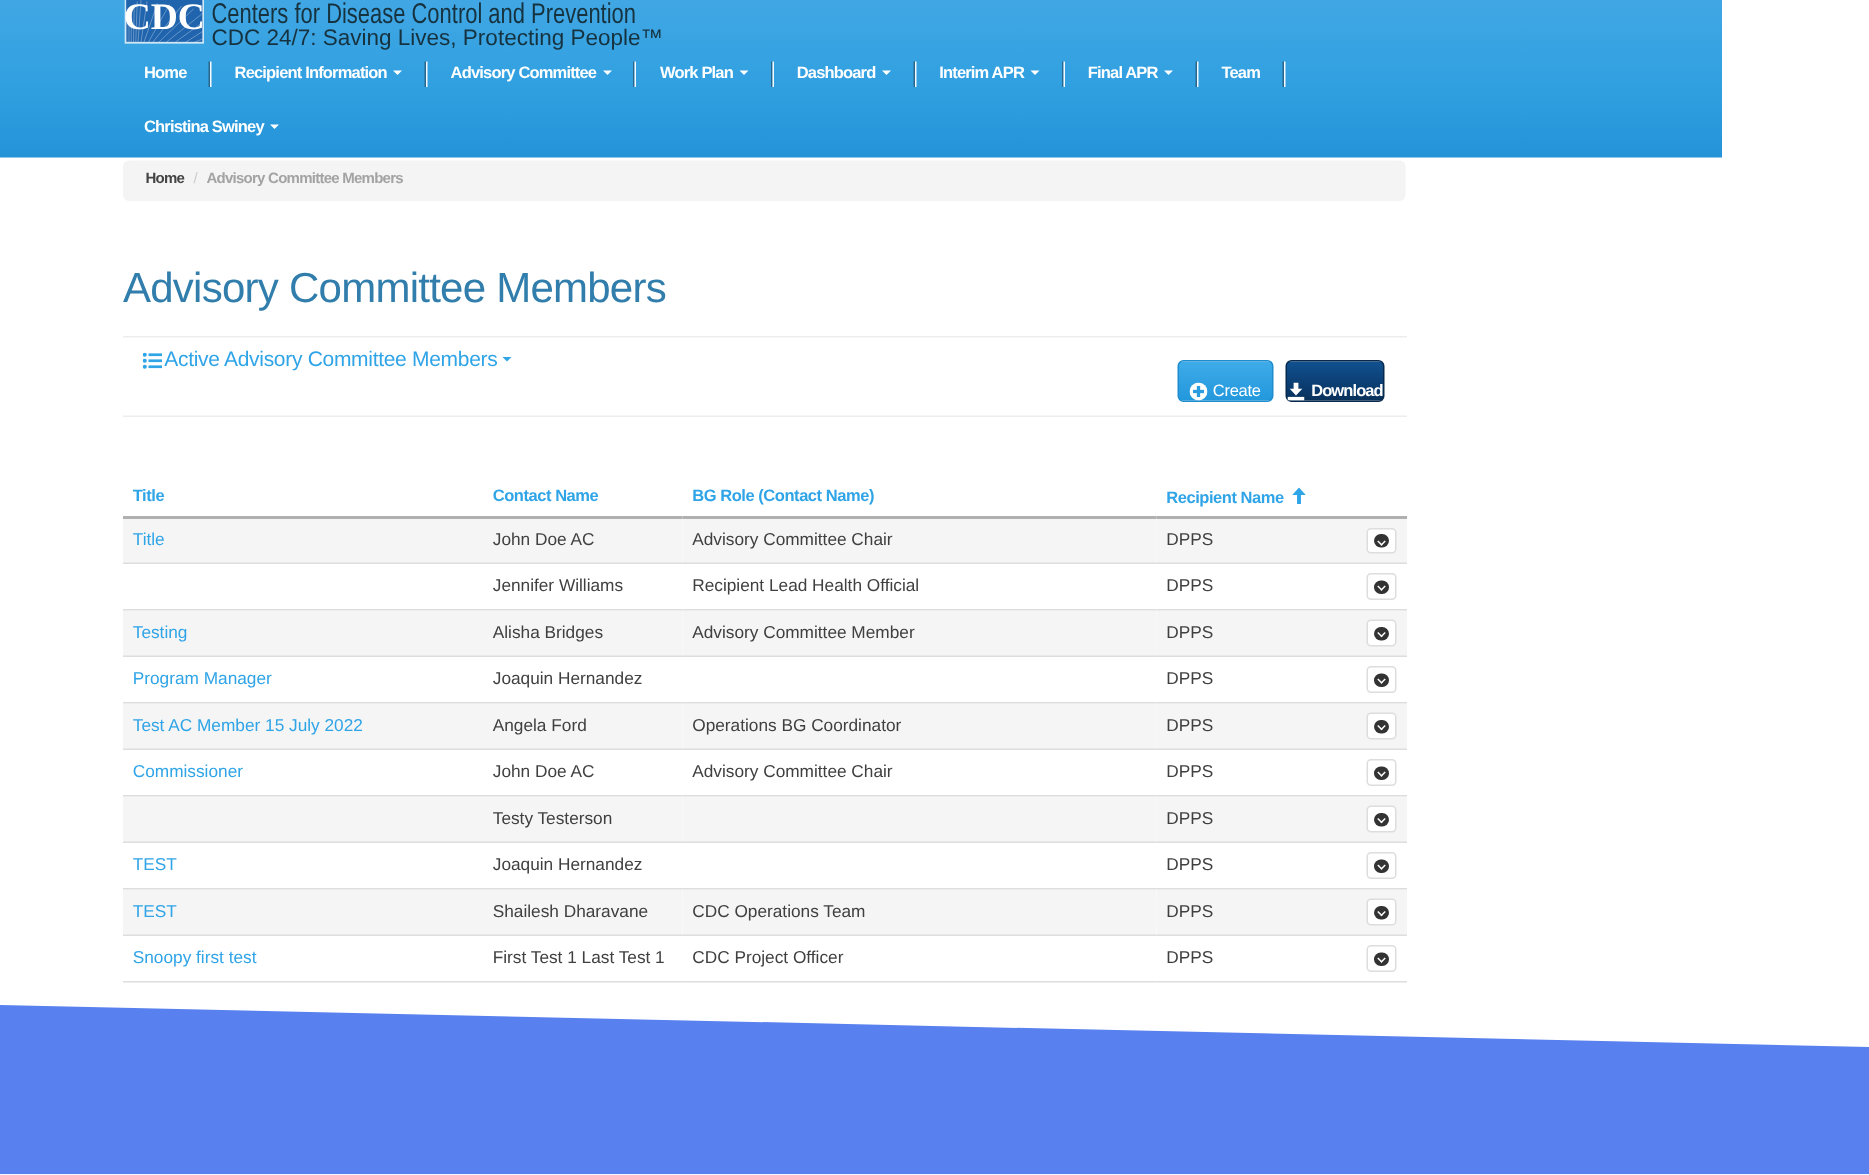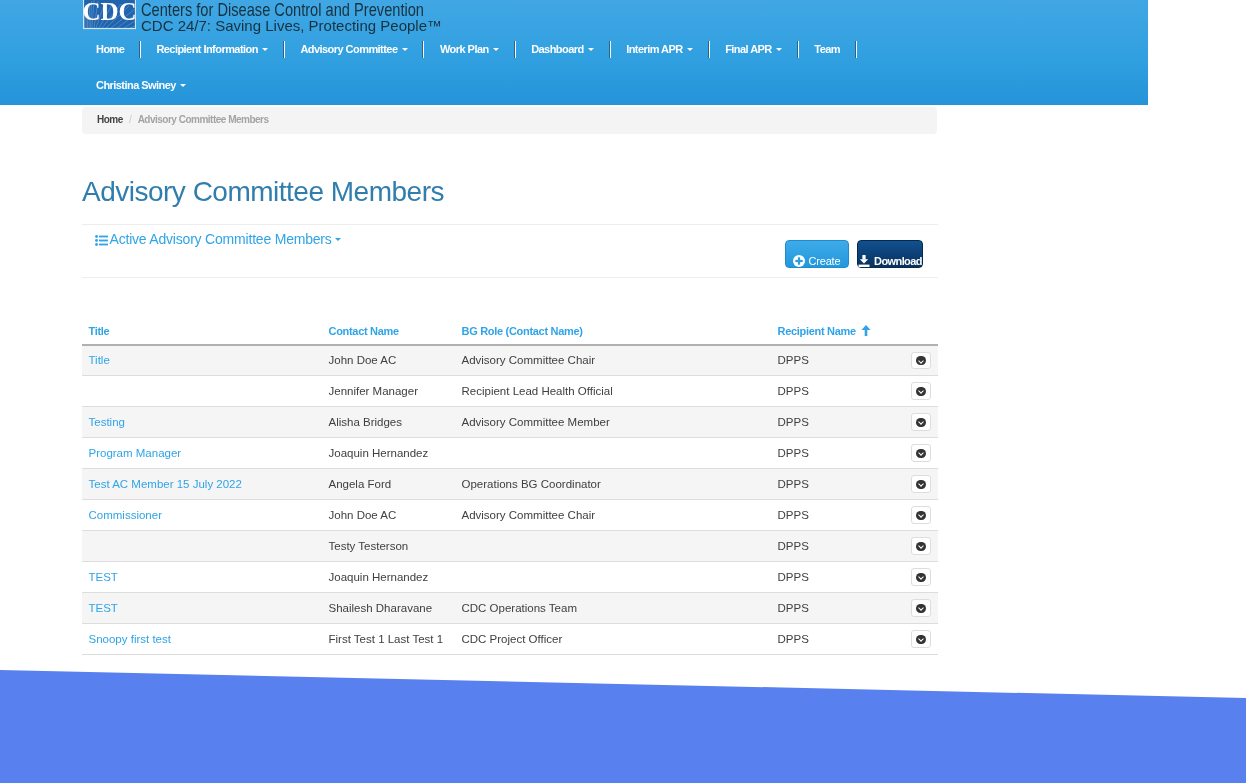--- a/index.html
+++ b/index.html
@@ -167,21 +167,21 @@
         <td>DPPS</td>
         <td>
           <span class="actbtn">
             <span class="circ"></span>
             <span class="chev"></span>
           </span>
         </td>
       </tr>
   <tr>
         <td></td>
-        <td>Jennifer Manager</td>
+        <td>Jennifer Williams</td>
         <td>Recipient Lead Health Official</td>
         <td>DPPS</td>
         <td>
           <span class="actbtn">
             <span class="circ"></span>
             <span class="chev"></span>
           </span>
         </td>
       </tr>
   <tr class="odd">

